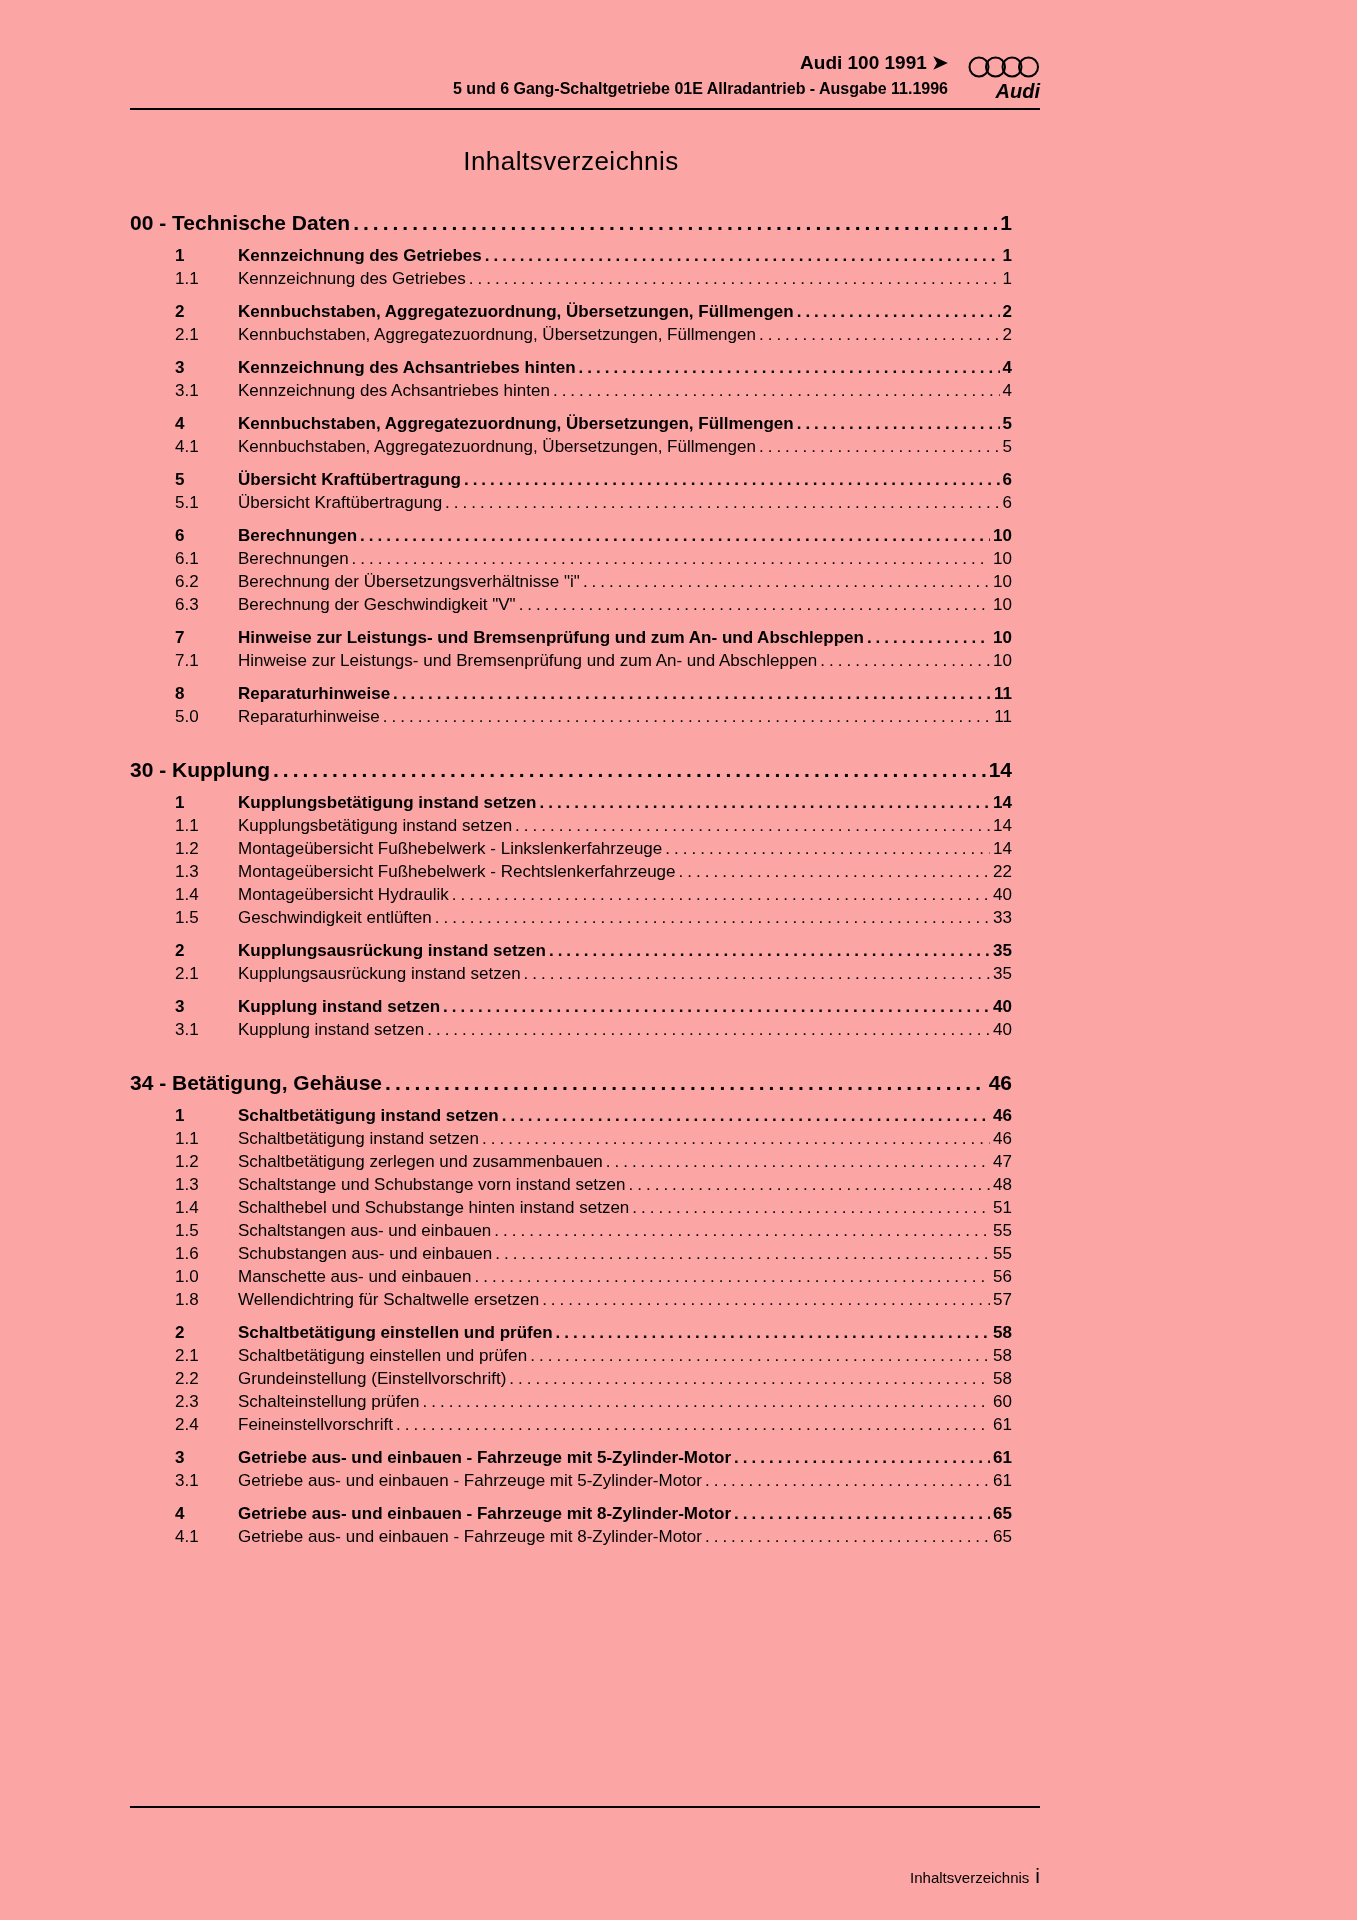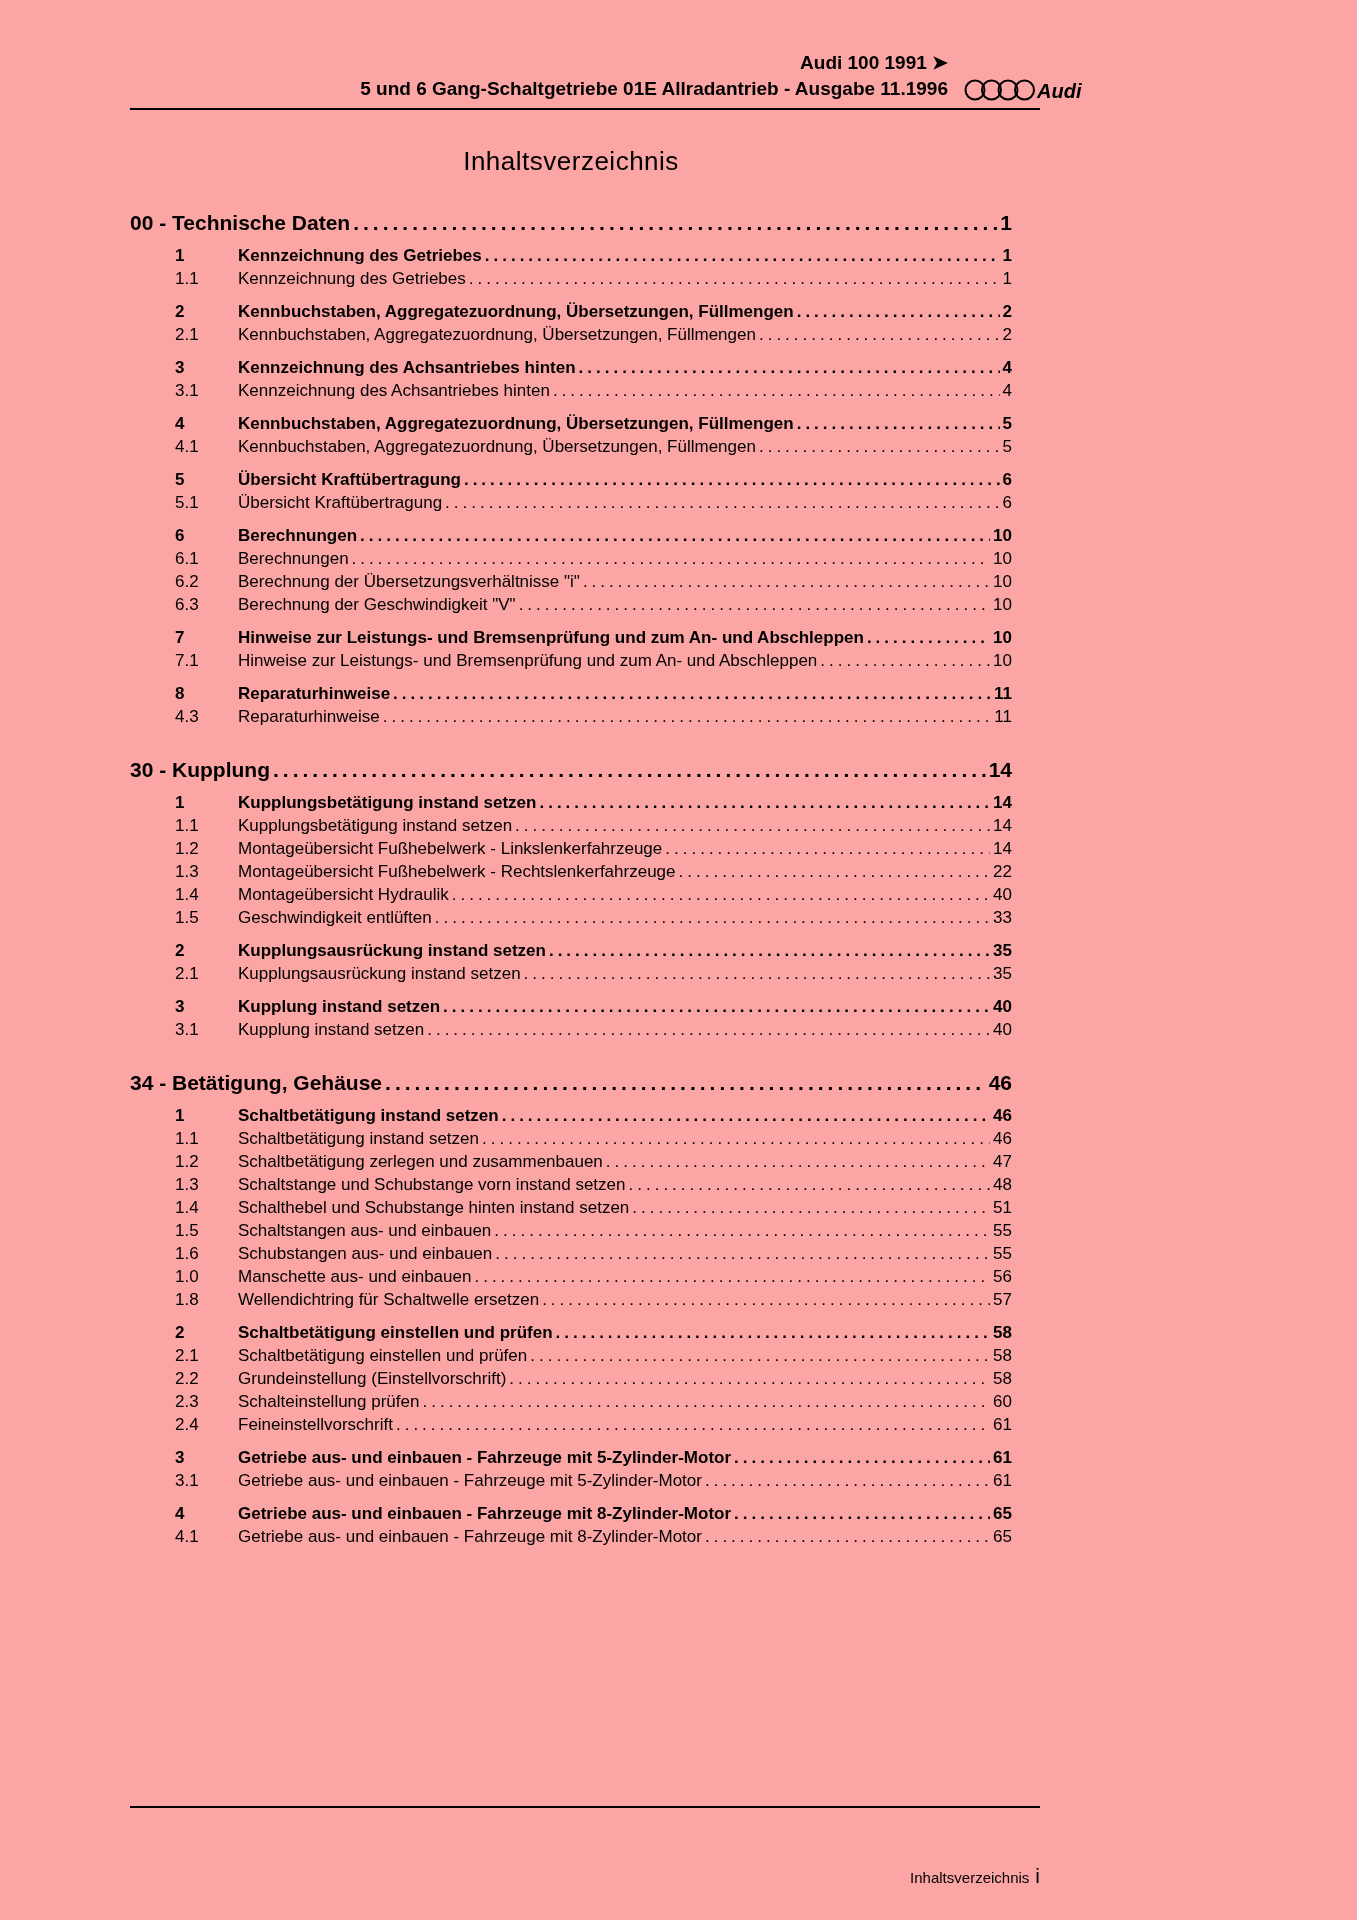--- a/index.html
+++ b/index.html
@@ -15,22 +15,22 @@
   
   .header {
     position:absolute; top:50px; left:130px; width:910px;
     display:grid;
     grid-template-columns:1fr 76px;
     column-gap:16px;
     align-items:end;
   }
   .header-text { text-align:right; font-weight:bold; }
   .header-line1 { font-size:19px; line-height:26px; }
-  .header-line2 { font-size:19px; line-height:26px; }
-  .header-brand { display:flex; flex-direction:row; align-items:flex-end; gap:1px; }
+  .header-line2 { font-size:16px; line-height:26px; }
+  .header-brand { display:flex; flex-direction:column; align-items:flex-end; gap:1px; }
   .rings svg { display:block; }
   .wordmark { font-size:20px; font-weight:bold; font-style:italic; line-height:22px; }
 
   .rule { position:absolute; left:130px; width:910px; border-top:2px solid #000; height:0; }
   .header-rule { top:108px; }
   .footer-rule { top:1806px; }
 
   
   .content { position:absolute; top:138px; left:130px; width:882px; }
   h1.page-title {
@@ -200,21 +200,21 @@
             <span class="dots"></span>
             <span class="pg">10</span>
           </div>
           <div class="toc-row lvl1">
             <span class="num">8</span>
             <span class="label">Reparaturhinweise</span>
             <span class="dots"></span>
             <span class="pg">11</span>
           </div>
           <div class="toc-row lvl2">
-            <span class="num">4.3</span>
+            <span class="num">5.0</span>
             <span class="label">Reparaturhinweise</span>
             <span class="dots"></span>
             <span class="pg">11</span>
           </div>
         </div>
         <div class="toc-section">
           <div class="toc-row section-row">
             <span class="label">30 - Kupplung</span>
             <span class="dots"></span>
             <span class="pg">14</span>

